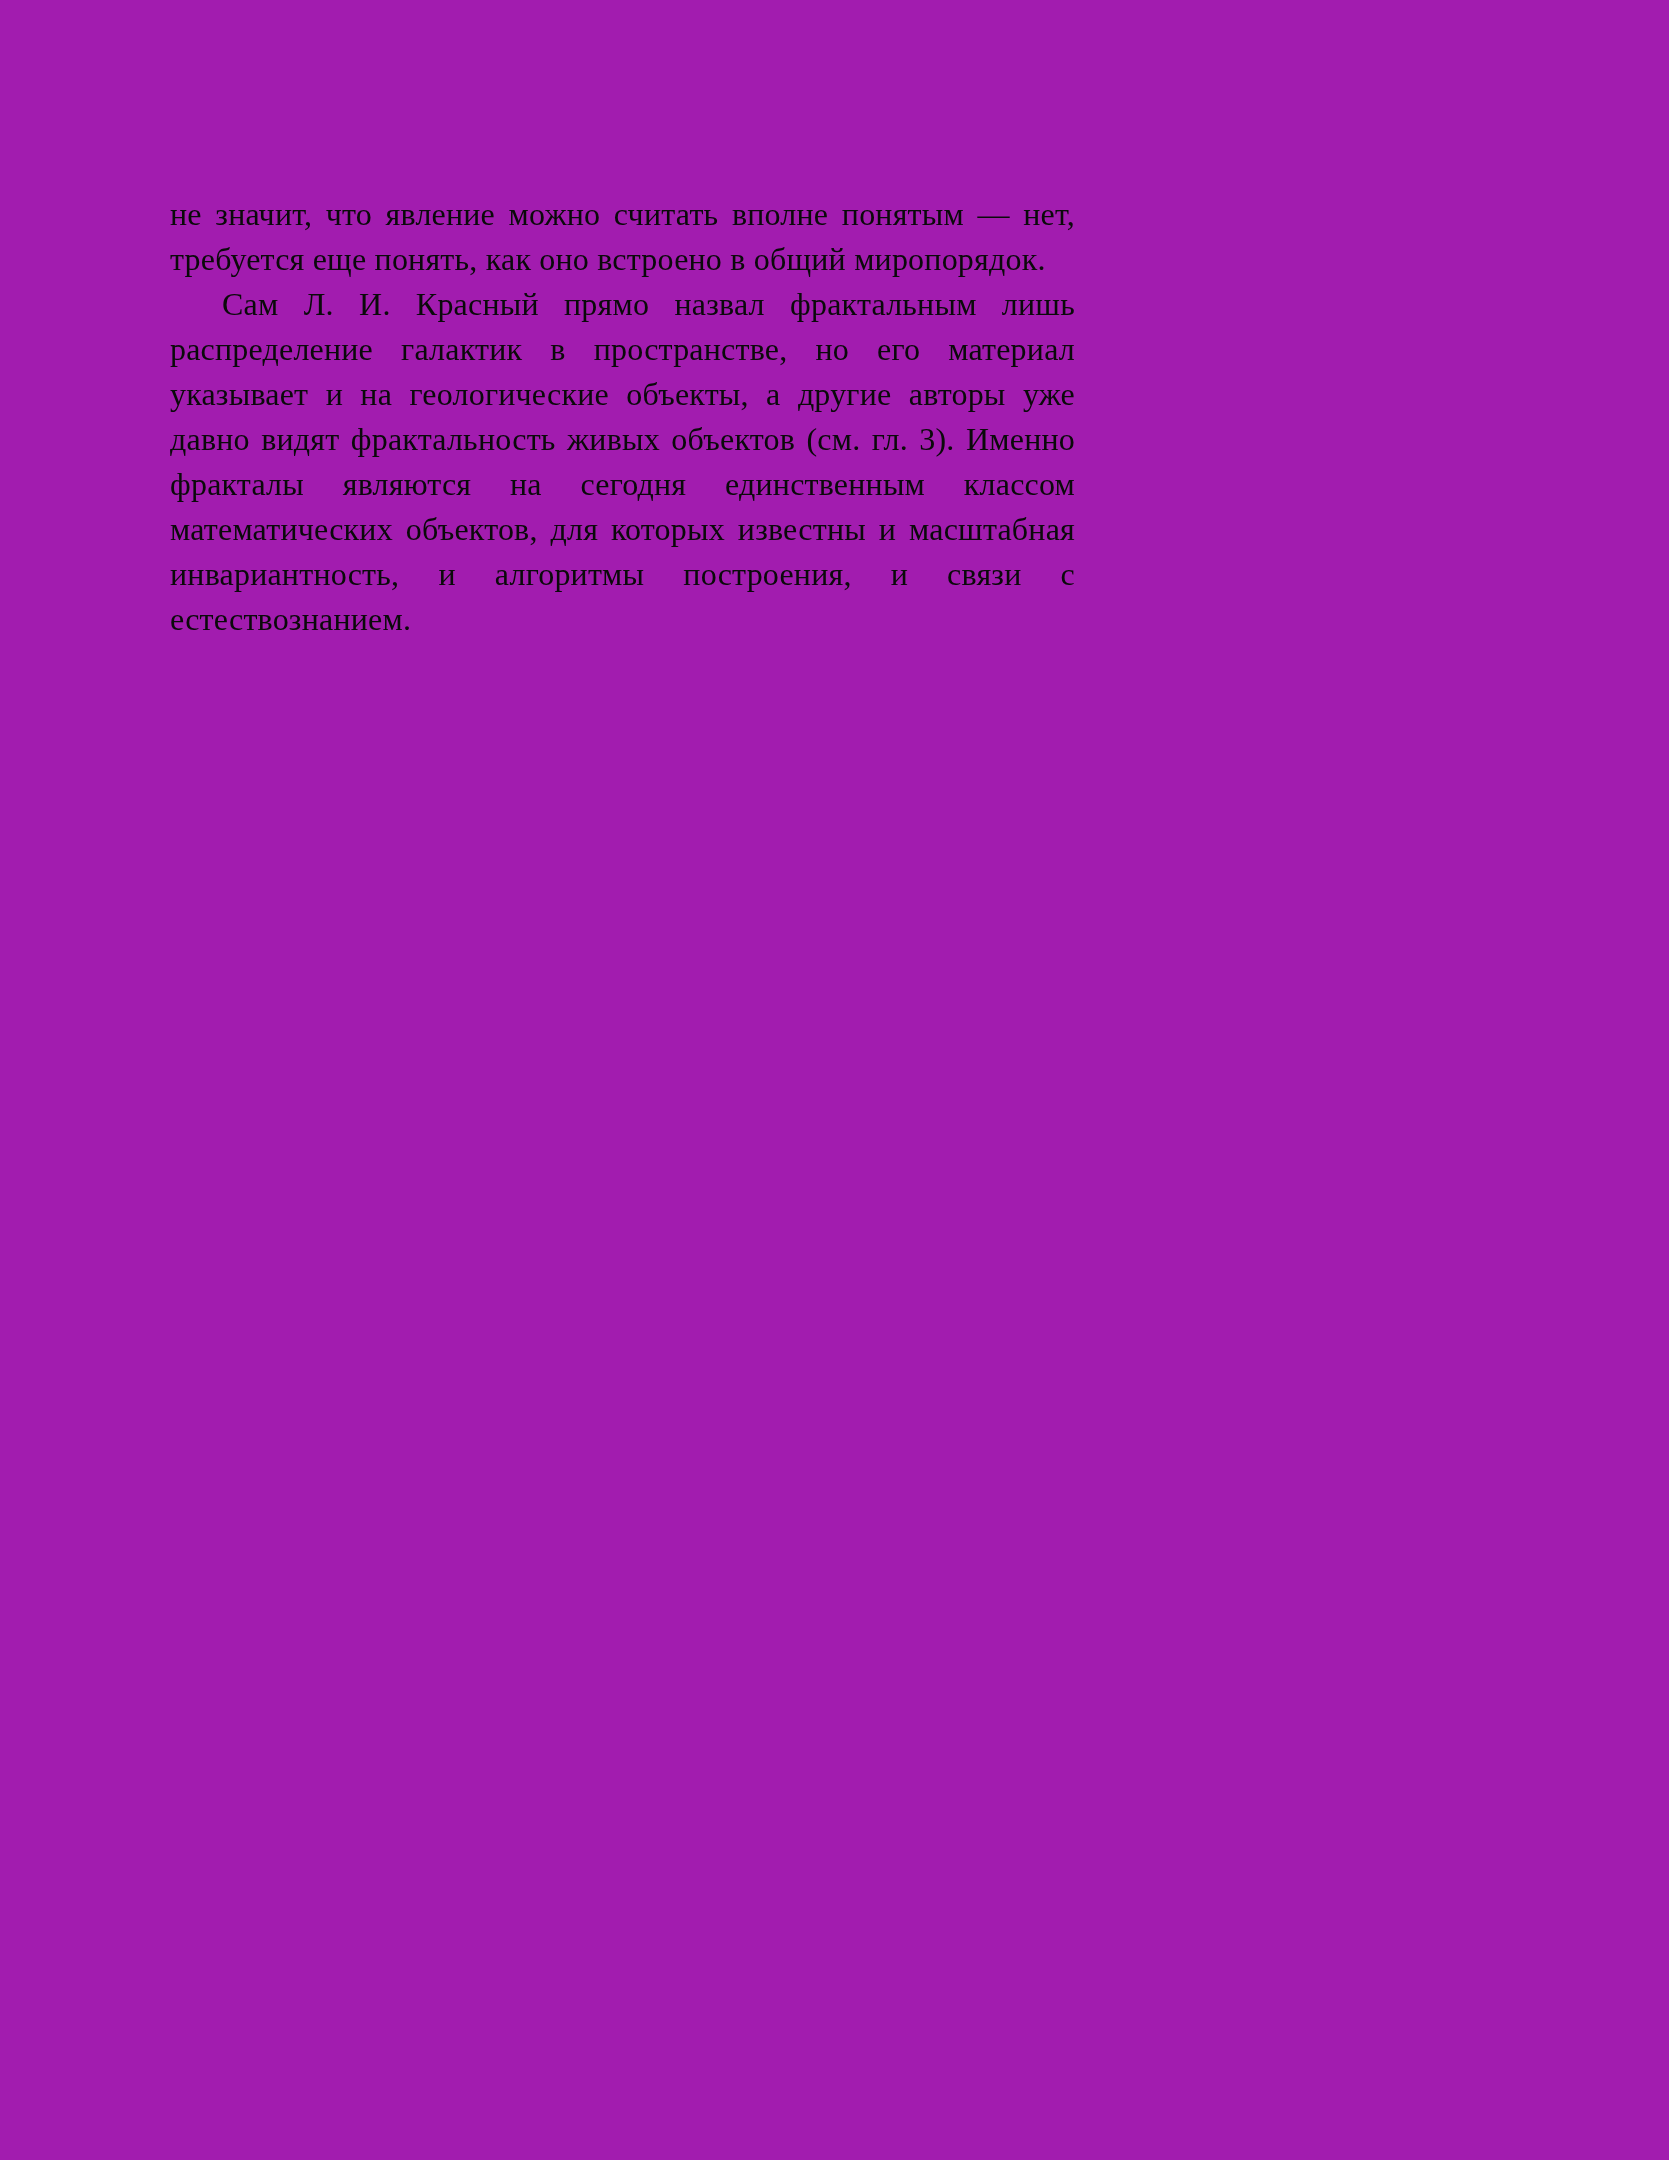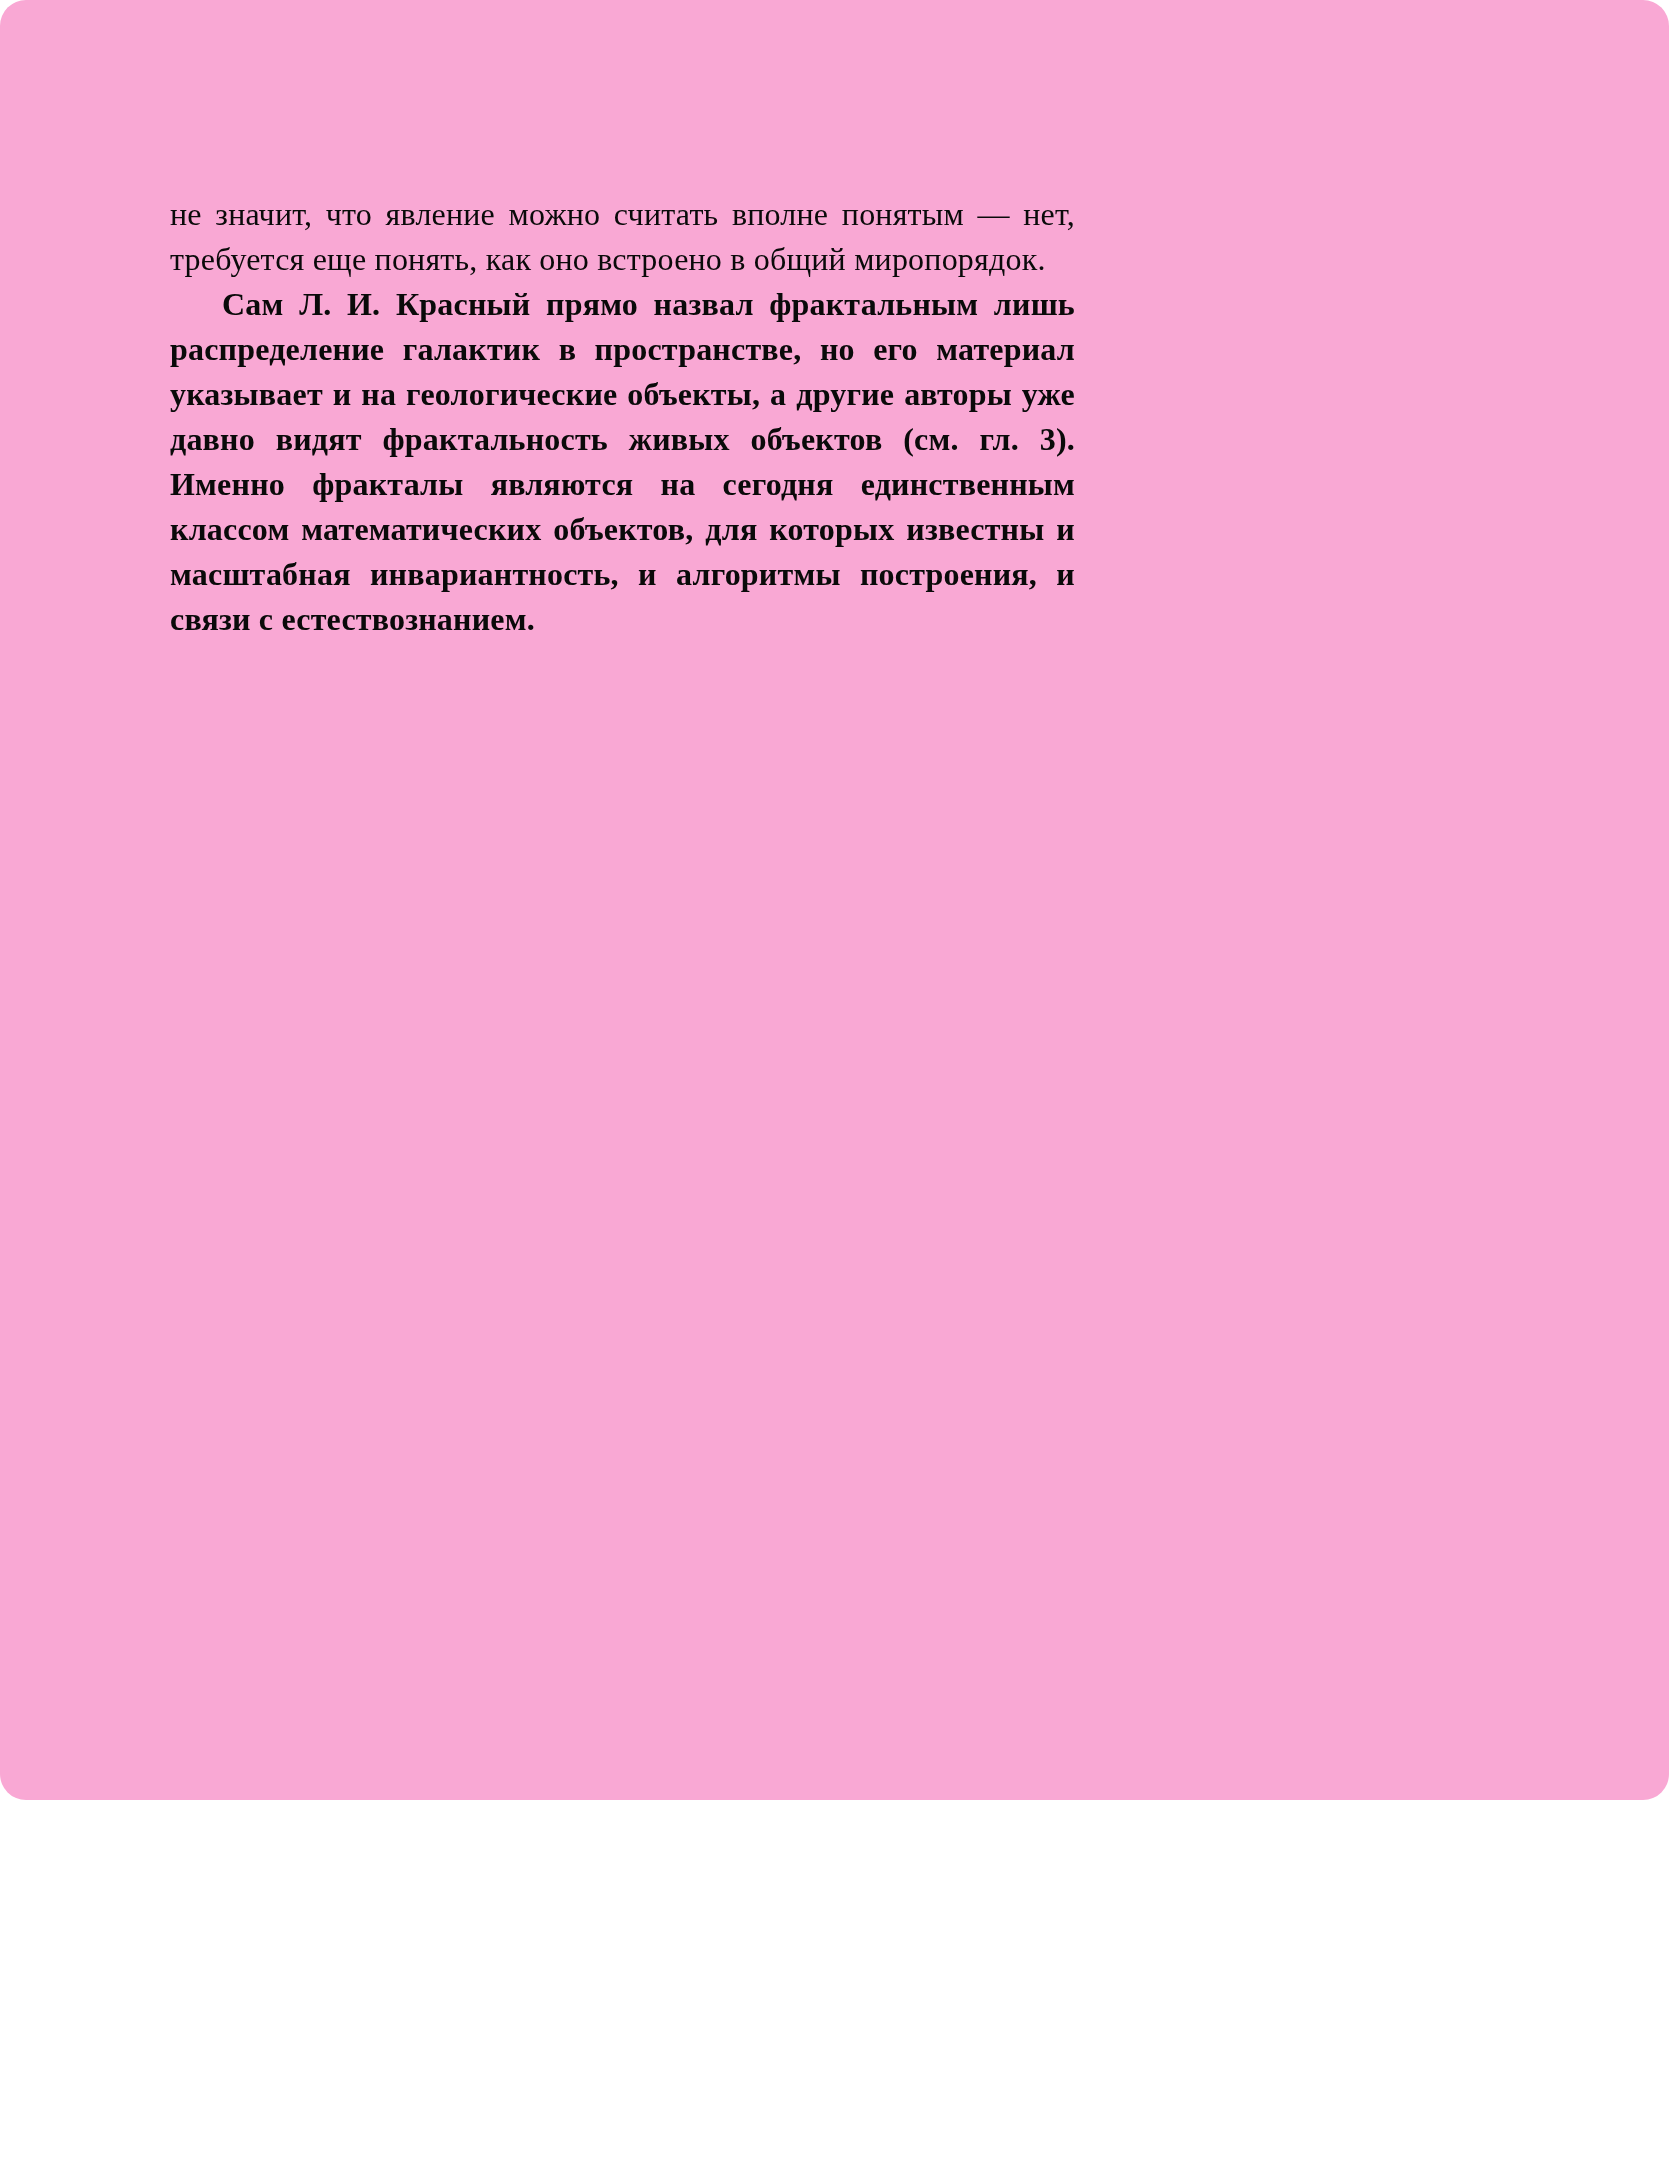--- a/index.html
+++ b/index.html
@@ -3,43 +3,41 @@
 <meta charset="utf-8">
 <style>
   html, body {
     margin: 0;
     padding: 0;
     background: #ffffff;
   }
   .page {
     position: relative;
     width: 1669px;
-    height: 1800px;
-    background: #f9a8d4;
+    height: 2160px;
+    background: #a21caf;
     overflow: hidden;
-    border-radius: 26px;
   }
   .text-block {
     position: absolute;
     left: 170px;
     top: 192px;
     width: 905px;
   }
   .para {
     margin: 0;
     font-family: "Liberation Serif", "DejaVu Serif", serif;
     font-size: 32px;
     line-height: 45px;
     color: #0a0a0a;
     text-align: justify;
     letter-spacing: 0.2px;
   }
   .para.indent {
     text-indent: 52px;
-    font-weight: bold;
   }
 </style>
 </head>
 <body>
 
 <div class="page">
   <div class="text-block">
     <p class="para no-indent">не значит, что явление можно считать вполне понятым — нет, требуется еще понять, как оно встроено в общий миропорядок.</p>
     <p class="para indent">Сам Л. И. Красный прямо назвал фрактальным лишь распределение галактик в пространстве, но его материал указывает и на геологические объекты, а другие авторы уже давно видят фрактальность живых объектов (см. гл. 3). Именно фракталы являются на сегодня единственным классом математических объектов, для которых известны и масштабная инвариантность, и алгоритмы построения, и связи с естествознанием.</p>
   </div>

